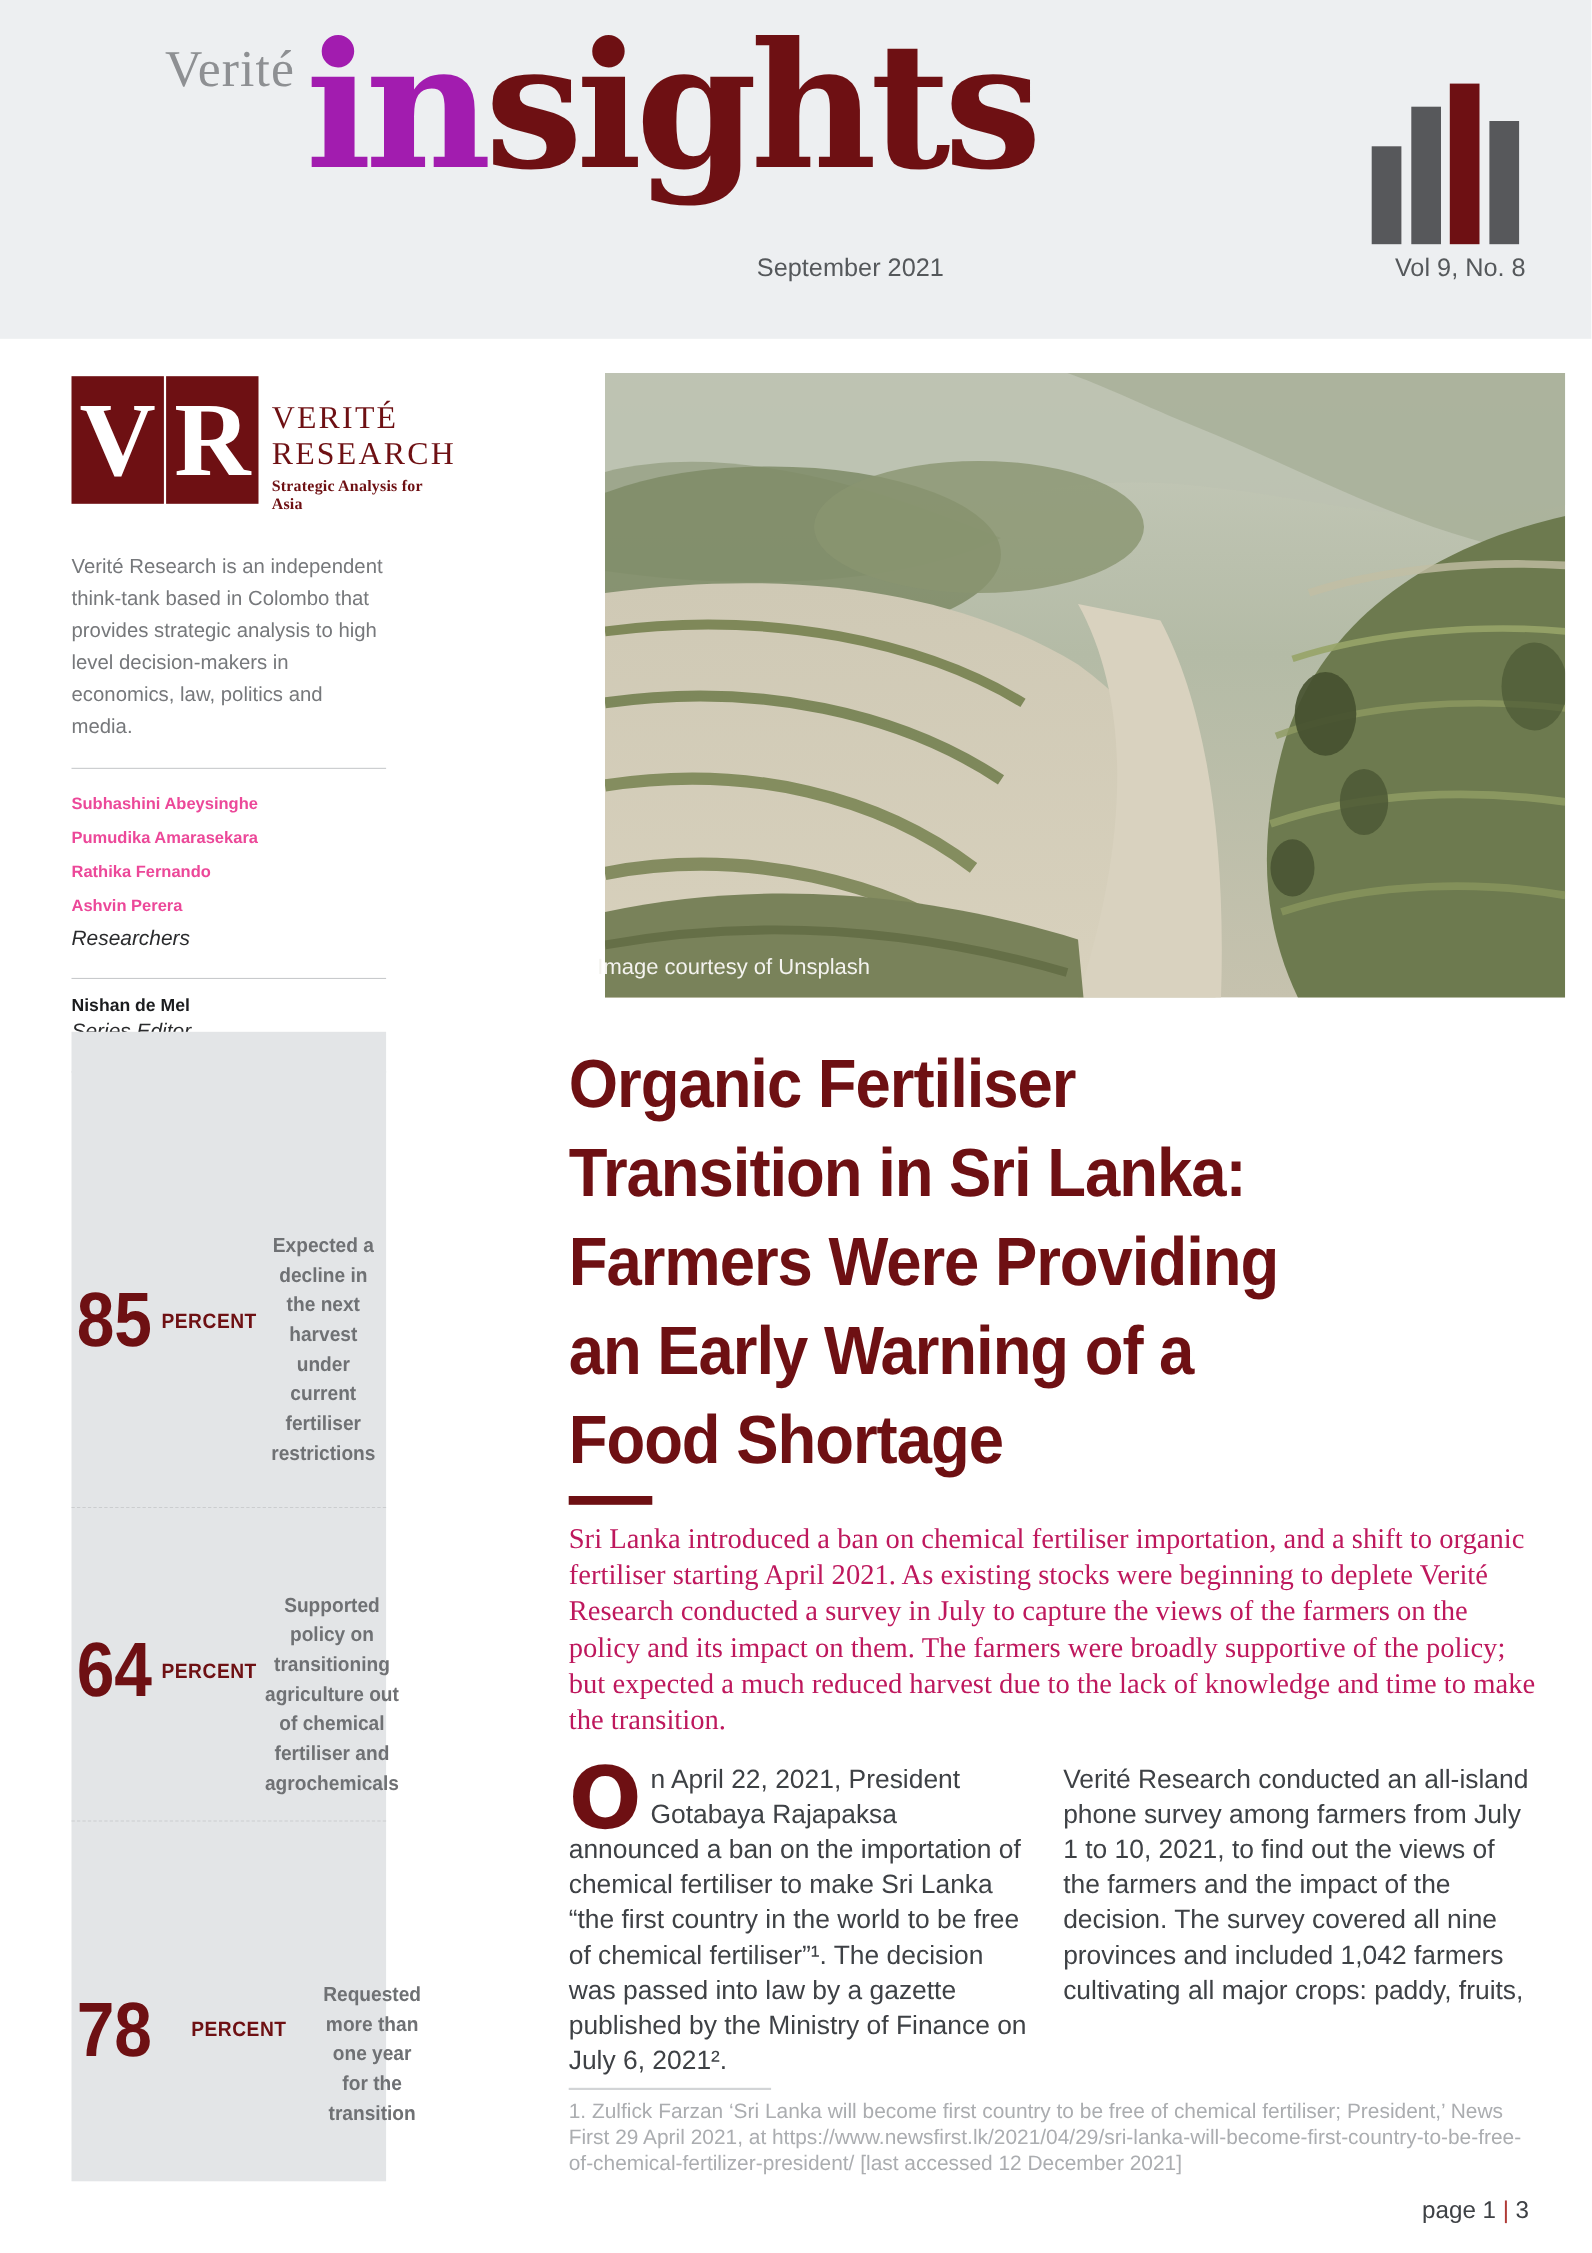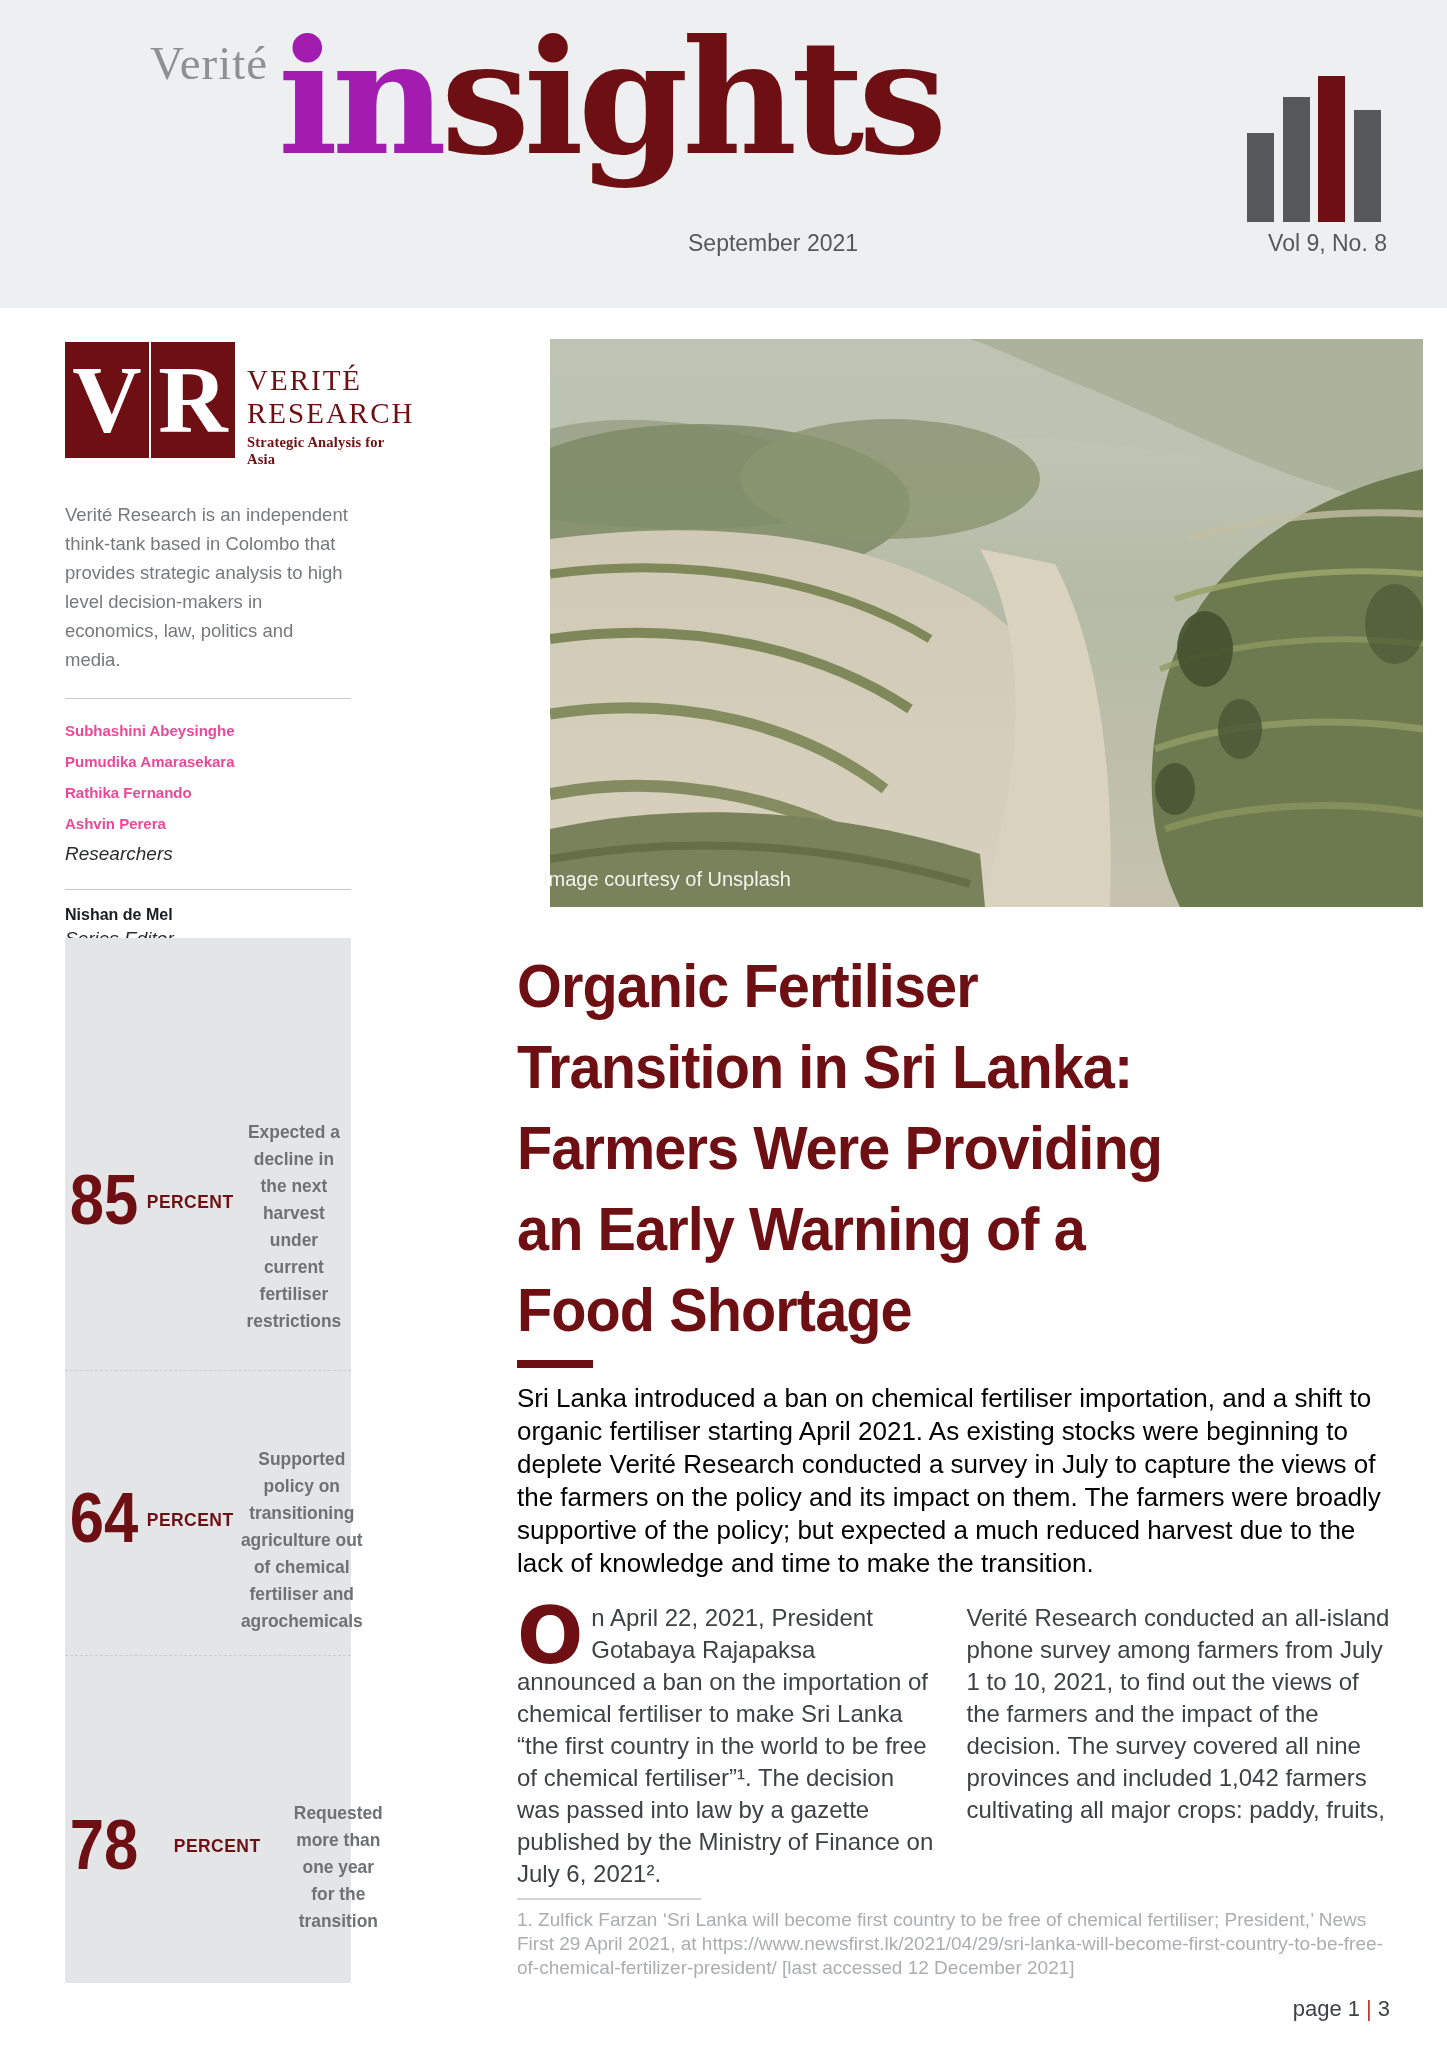--- a/index.html
+++ b/index.html
@@ -58,21 +58,21 @@
 
   
   .main{position:absolute;left:517px;top:339px;width:873px;}
   .photo{position:relative;width:873px;height:568px;overflow:hidden;padding-left:33px;}
   .photo svg{display:block;}
   .photo-caption{position:absolute;left:26px;bottom:16px;color:#f4f3ef;font-size:20px;}
 
   .title{margin-top:38px;width:940px;font-size:62px;line-height:81px;font-weight:700;
         color:#6e1013;letter-spacing:-1px;transform:scaleX(.93);transform-origin:left top;}
   .title-bar{margin-top:10px;width:76px;height:8px;background:#6e1013;}
-  .intro{margin-top:14px;width:880px;font-size:26px;line-height:33px;color:#000000;}
+  .intro{margin-top:14px;width:880px;font-size:26px;line-height:33px;color:#be185d;font-family:Liberation Serif, serif;}
 
   .cols{margin-top:22px;display:flex;gap:26px;}
   .col{width:424px;font-size:24px;line-height:32px;color:#3e4145;}
   .dropcap{float:left;font-family:"DejaVu Sans",sans-serif;font-size:78px;line-height:60px;
         font-weight:700;color:#6e1013;margin:4px 8px 0 0;}
 
   .foot-hr{border:0;border-top:2px solid #d2d4d6;width:184px;margin:8px 0 0 0;}
   .footnotes{margin-top:8px;width:884px;font-size:19px;line-height:24px;color:#abadb0;}
   .pageno{position:absolute;top:1996px;right:57px;font-size:22px;color:#3e4145;}
   .pageno .sep{color:#b03a36;margin:0 6px;font-weight:400;}

